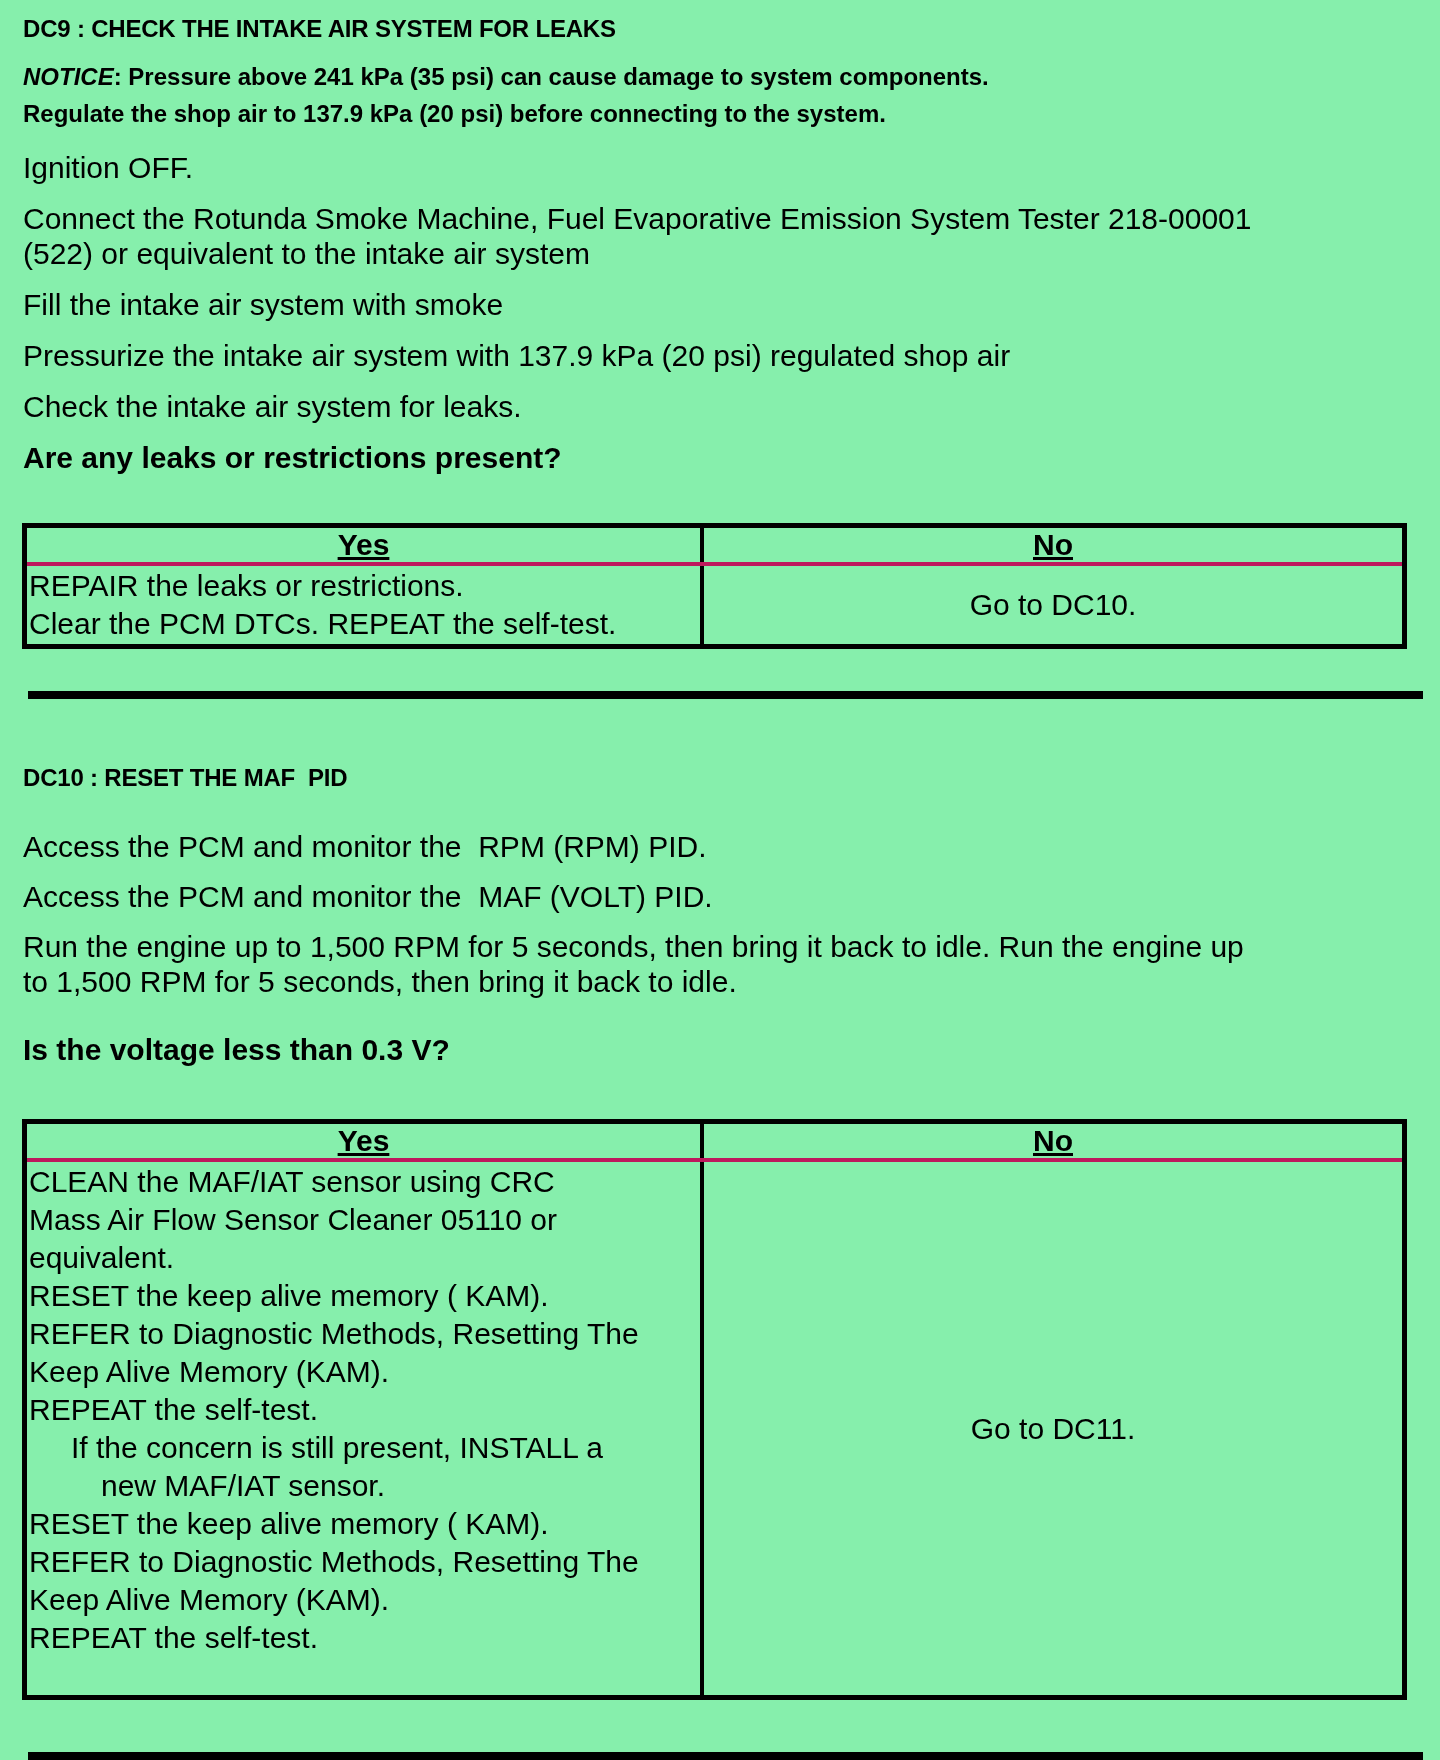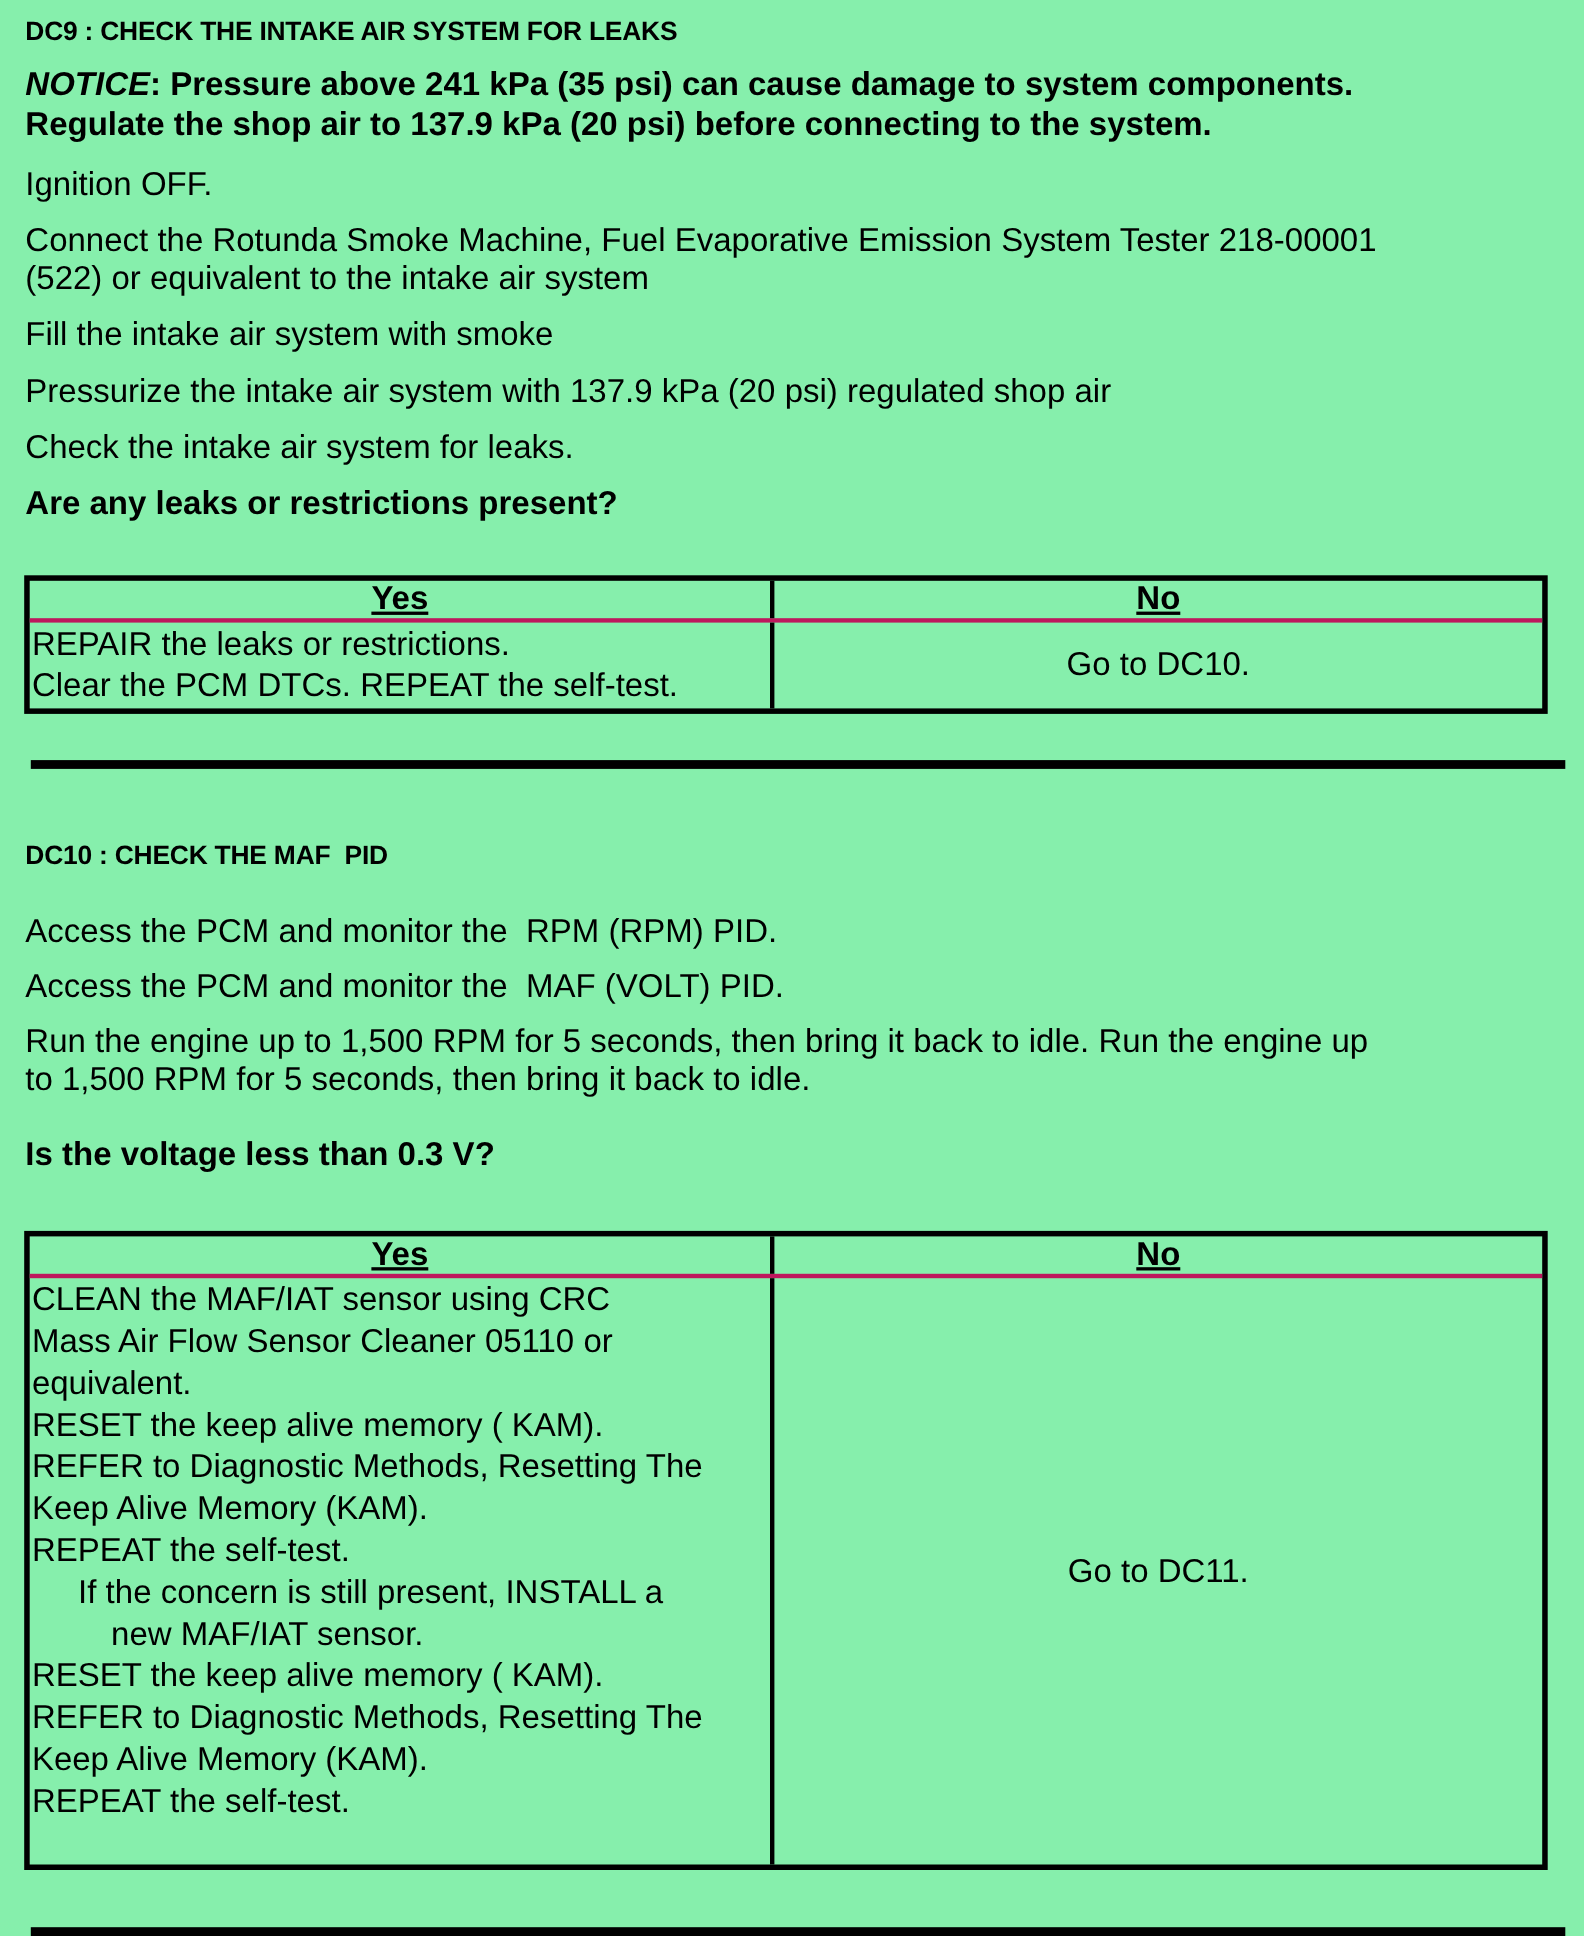--- a/index.html
+++ b/index.html
@@ -18,21 +18,21 @@
     margin: 0;
     font-size: 24px;
     line-height: 30px;
     font-weight: bold;
     letter-spacing: -0.2px;
     white-space: pre;
   }
   .dc10-heading { margin-top: 64px; }
   .notice {
     margin: 14px 0 0 0;
-    font-size: 30px;
+    font-size: 24px;
     line-height: 37px;
     font-weight: bold;
   }
   .notice-label { font-style: italic; }
   .pre { white-space: pre; }
   .para {
     margin: 16px 0 0 0;
     font-size: 30px;
     line-height: 35px;
     white-space: pre;
@@ -125,21 +125,21 @@
         <div class="cell bcell-short no-cell">
           <div class="pre">Go to DC10.</div>
         </div>
       </div>
     </div>
 
     <div class="rule"></div>
   </section>
 
   <section>
-    <h1 class="step-heading dc10-heading">DC10 : CHECK THE MAF  PID</h1>
+    <h1 class="step-heading dc10-heading">DC10 : RESET THE MAF  PID</h1>
 
     <p class="para para-access">Access the PCM and monitor the  RPM (RPM) PID.</p>
     <p class="para para-tight">Access the PCM and monitor the  MAF (VOLT) PID.</p>
     <p class="para para-tight">Run the engine up to 1,500 RPM for 5 seconds, then bring it back to idle. Run the engine up
 to 1,500 RPM for 5 seconds, then bring it back to idle.</p>
 
     <p class="question question-tight">Is the voltage less than 0.3 V?</p>
 
     <div class="tbl tbl-dc10">
       <div class="trow thead">

